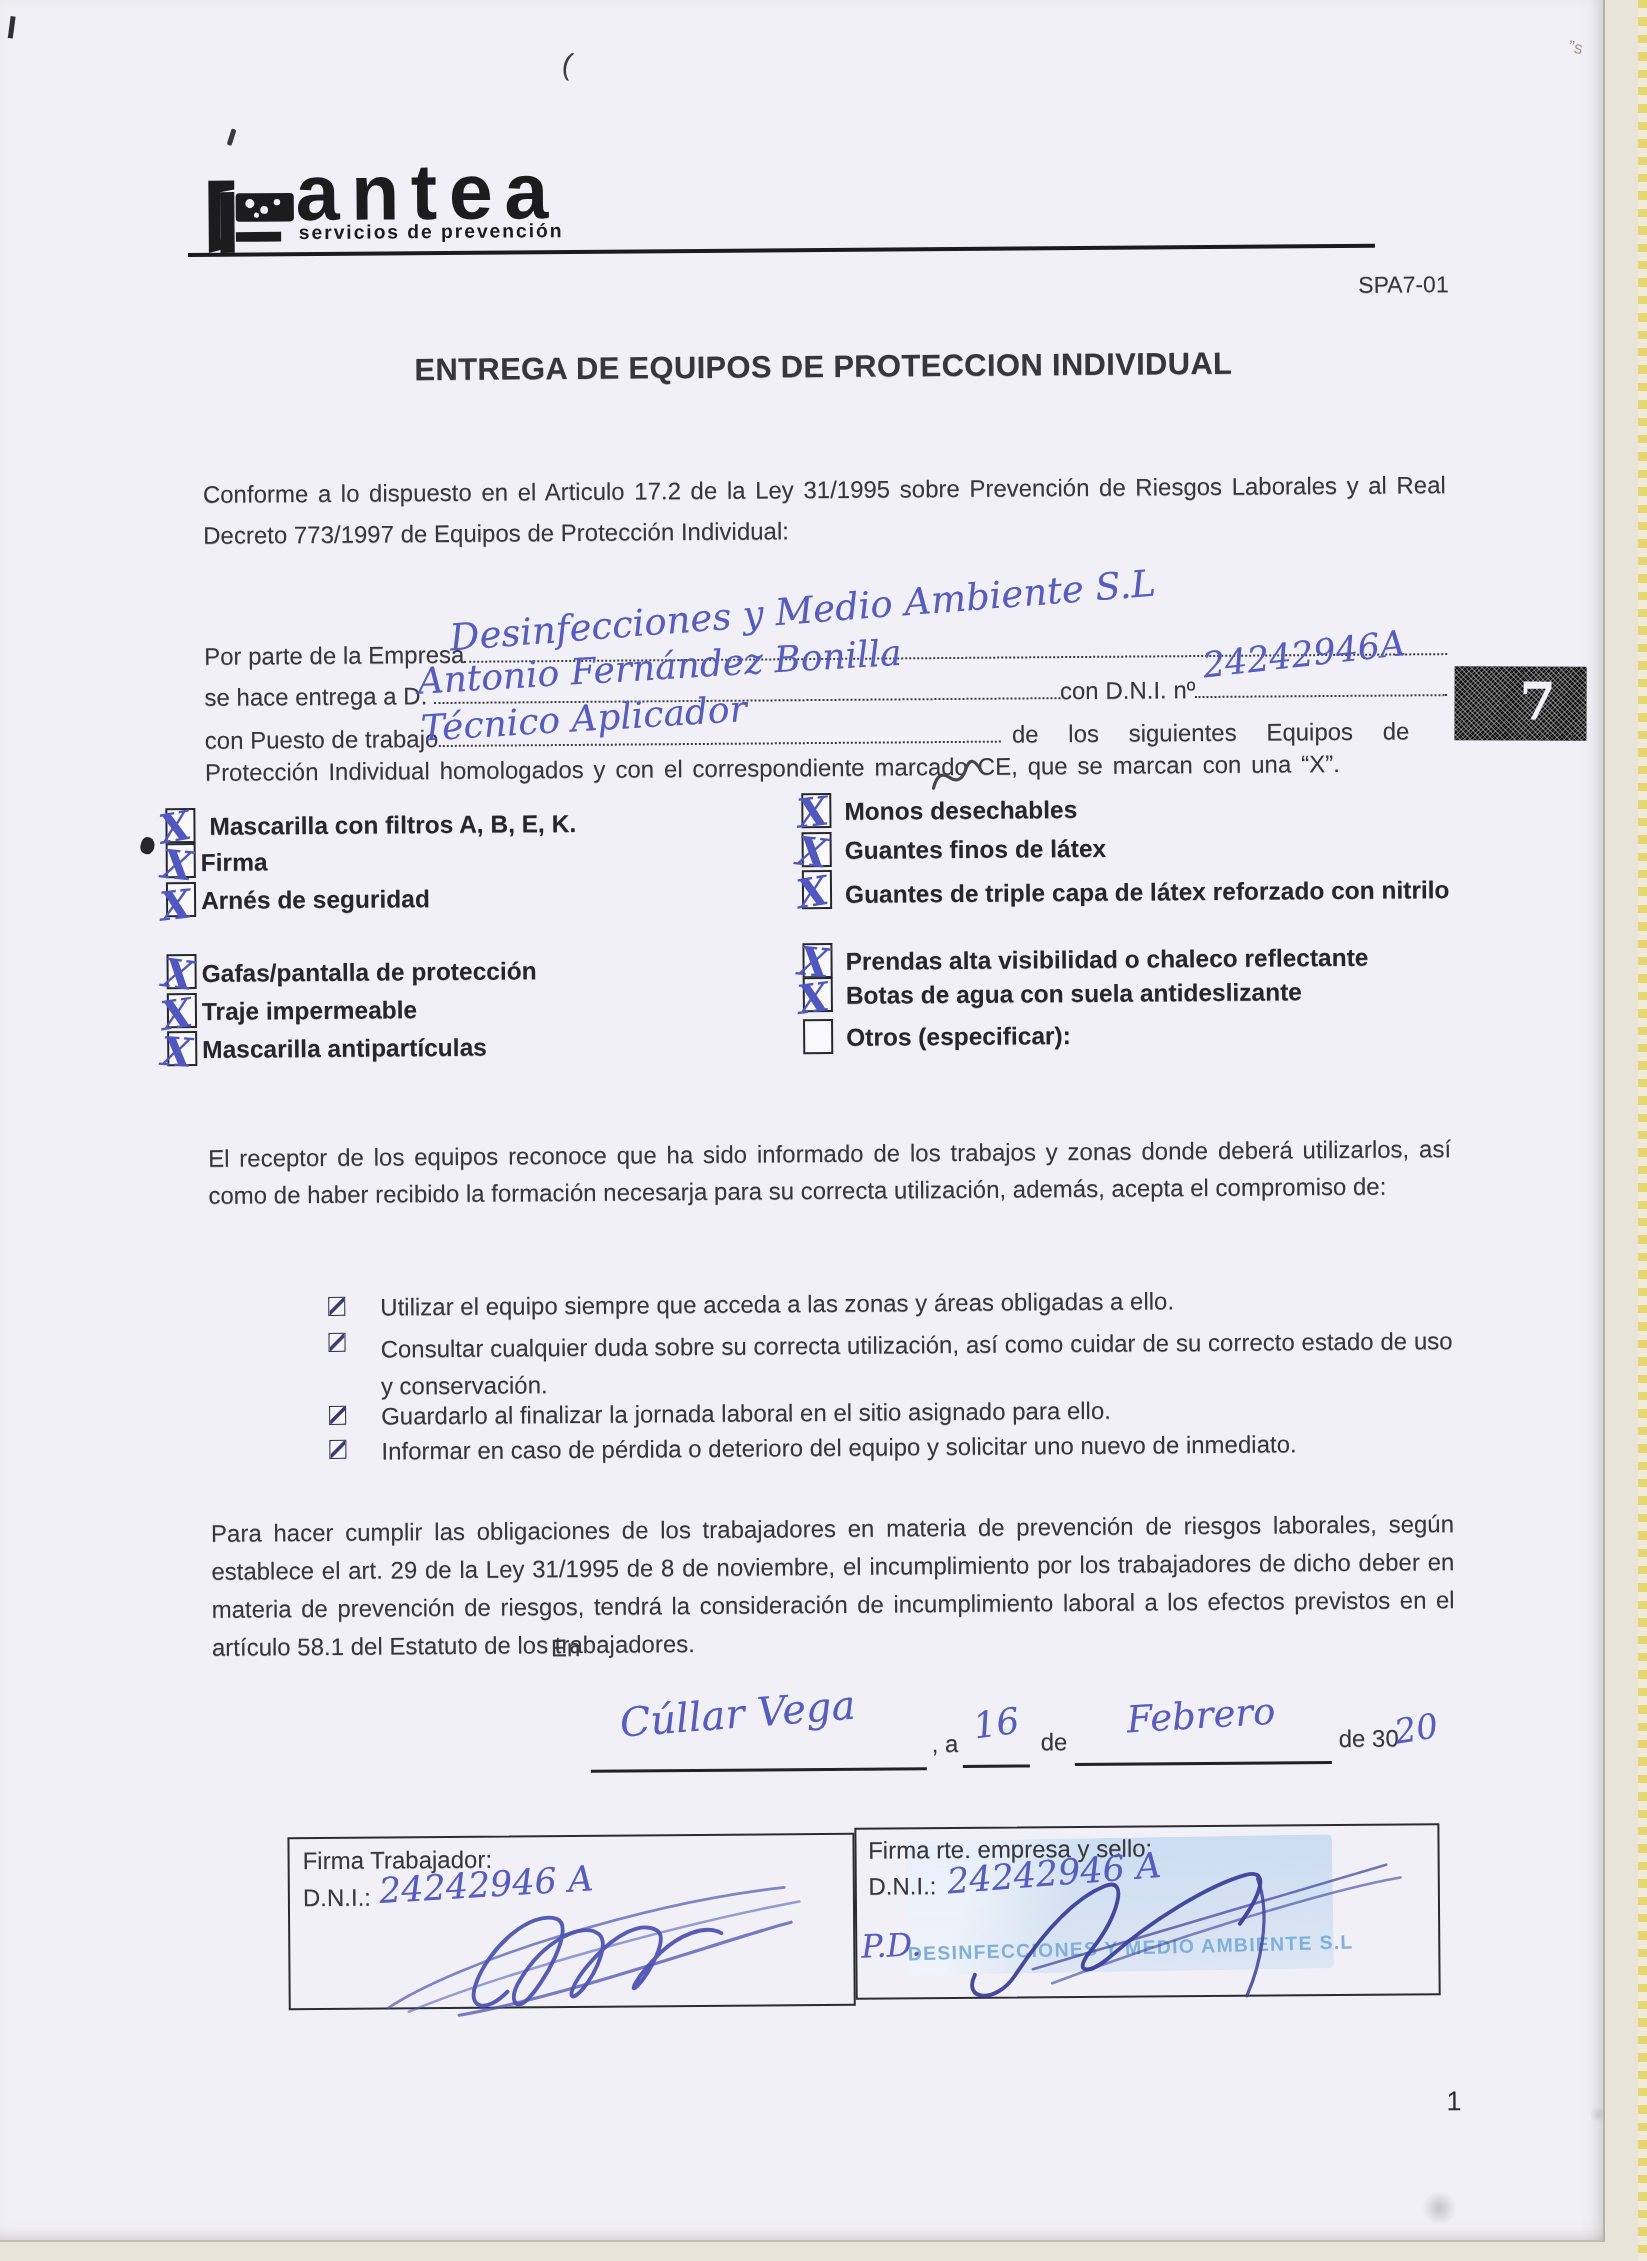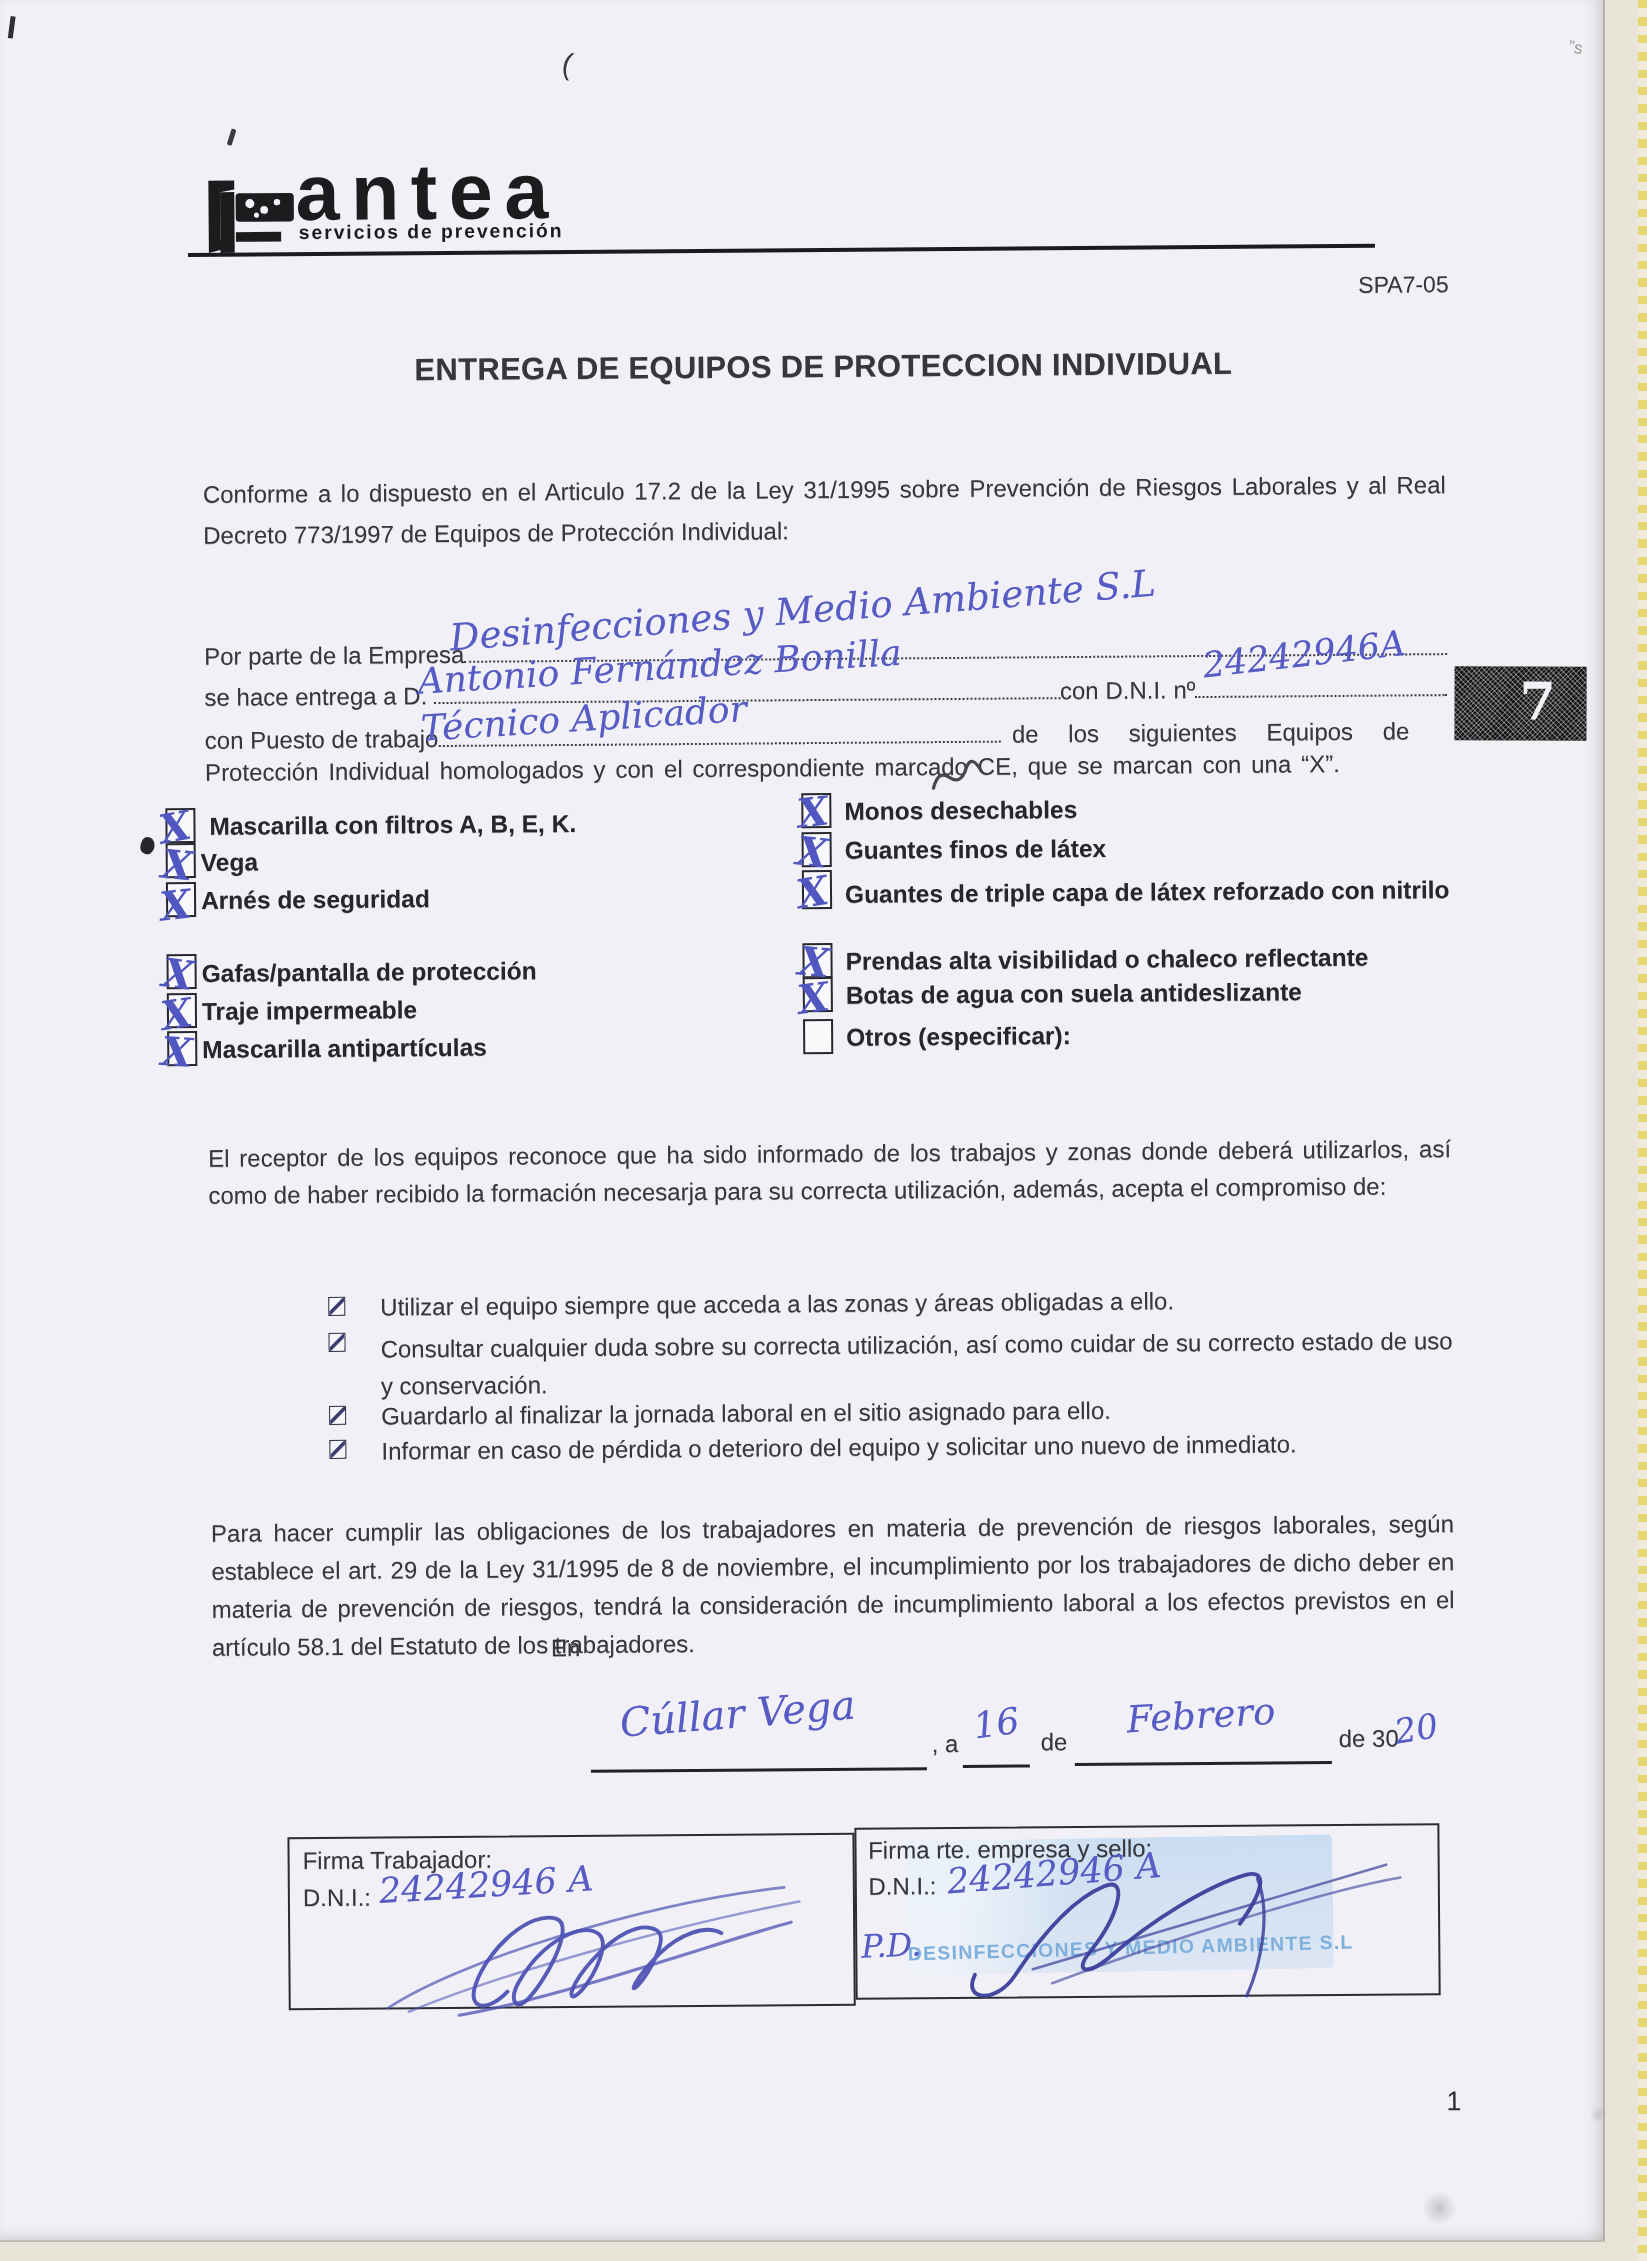--- a/index.html
+++ b/index.html
@@ -66,21 +66,21 @@
           <circle cx="92" cy="52" r="6" fill="#f1f0f6"></circle>
         <circle cx="112" cy="40" r="5" fill="#f1f0f6"></circle>
           <circle cx="80" cy="60" r="4" fill="#f1f0f6"></circle>
         <rect x="48" y="86" width="70" height="15" fill="#1c1c1e"></rect>
       </svg>
       <div class="t" style="left:302px;top:143px;font-size:79px;font-weight:bold;letter-spacing:11.6px;color:#1c1c1e;">antea</div>
       <div class="t" style="left:305px;top:217px;font-size:19.4px;font-weight:bold;letter-spacing:1.9px;color:#1c1c1e;">servicios de prevención</div>
     </div>
     <div style="position:absolute;left:194px;top:248px;width:1187px;height:3.9px;background:#1b1b1f;"></div>
 
-    <div class="t print" style="left:1364px;top:276px;font-size:23px;">SPA7-05</div>
+    <div class="t print" style="left:1364px;top:276px;font-size:23px;">SPA7-01</div>
 
     <div class="t print" style="left:207px;top:349px;width:1243px;text-align:center;font-size:31px;font-weight:bold;letter-spacing:0.3px;">ENTREGA DE EQUIPOS DE PROTECCION INDIVIDUAL</div>
 
     <div class="para print" style="left:207px;top:469px;width:1243px;line-height:41px;">Conforme a lo dispuesto en el Articulo 17.2 de la Ley 31/1995 sobre Prevención de Riesgos Laborales y al Real Decreto 773/1997 de Equipos de Protección Individual:</div>
 
     <div class="frow print" style="top:632px;">
       <span class="lab">Por parte de la Empresa</span>
       <span class="dots grow"></span>
     </div>
     <div class="frow print" style="top:673px;">
@@ -109,21 +109,21 @@
     <svg class="artifact" style="left:929px;top:761px;transform:rotate(-14deg);" width="58" height="30" viewBox="0 0 90 46">
       <path d="M6,34 Q20,8 34,24 T62,18 T84,26" fill="none" stroke="#46464e" stroke-width="5" stroke-linecap="round"></path>
     </svg>
 
     <div class="checkbox" style="left:167px;top:803px;"></div>
     <span class="xmark" style="left:161px;top:802px;transform:rotate(-10deg);">X</span>
     <div class="t boldlab print" style="left:211px;top:808px;">Mascarilla con filtros A, B, E, K.</div>
 
     <div class="checkbox" style="left:167px;top:838px;"></div>
     <span class="xmark" style="left:163px;top:840px;transform:rotate(6deg);">X</span>
-    <div class="t boldlab print" style="left:202px;top:844px;">Vega</div>
+    <div class="t boldlab print" style="left:202px;top:844px;">Firma</div>
 
     <div class="checkbox" style="left:167px;top:877px;"></div>
     <span class="xmark" style="left:161px;top:880px;transform:rotate(-6deg);">X</span>
     <div class="t boldlab print" style="left:202px;top:882px;">Arnés de seguridad</div>
 
     <div class="checkbox" style="left:167px;top:949px;"></div>
     <span class="xmark" style="left:163px;top:949px;transform:rotate(8deg);">X</span>
     <div class="t boldlab print" style="left:202px;top:955px;">Gafas/pantalla de protección</div>
 
     <div class="checkbox" style="left:167px;top:988px;"></div>

